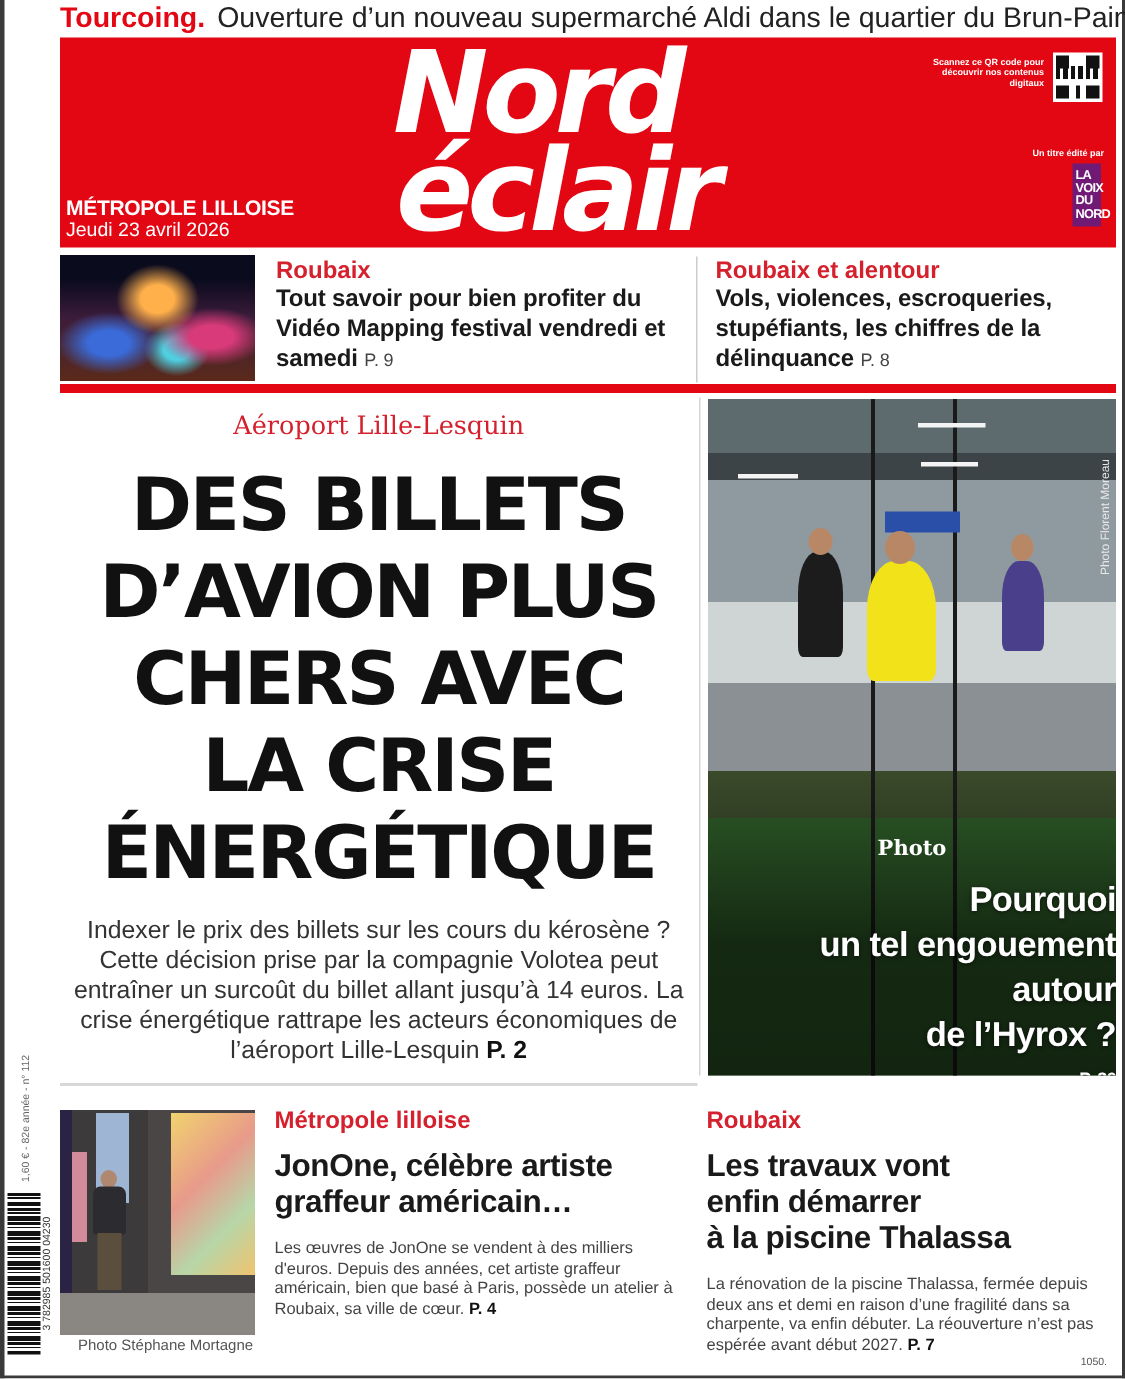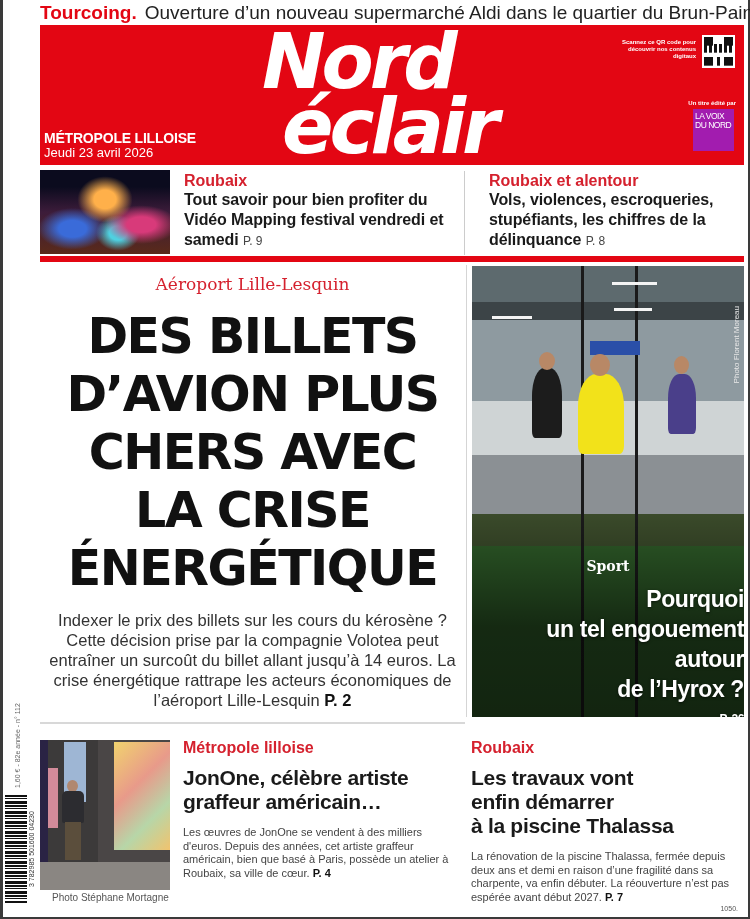--- a/index.html
+++ b/index.html
@@ -8,48 +8,48 @@
   .frame { position: absolute; left: 0; top: 0; width: 750px; height: 919px; border-left: 3px solid #3a3a3a; border-right: 2px solid #3a3a3a; border-bottom: 2px solid #3a3a3a; }
 
   
   .topline { position: absolute; left: 40px; top: 2px; width: 705px; height: 22px; white-space: nowrap; font-size: 19px; line-height: 22px; color: #222; }
   .topline .kicker { color: #e30613; font-weight: bold; margin-right: 8px; }
 
   
   .masthead { position: absolute; left: 40px; top: 25px; width: 704px; height: 140px; background: #e30613; }
   .logo { position: absolute; left: 222px; top: 4px; color: #fff; font-family: "DejaVu Sans", sans-serif; font-weight: bold; letter-spacing: -4px; line-height: 0.86; font-style: italic; }
   .logo .l1 { font-size: 76px; display: block; }
-  .logo .l2 { font-size: 76px; display: block; margin-left: 20px; }
+  .logo .l2 { font-size: 76px; display: block; margin-left: 2px; }
   .edition { position: absolute; left: 4px; top: 105px; color: #fff; }
   .edition .region { font-weight: bold; font-size: 14px; letter-spacing: -0.2px; display: block; }
   .edition .date { font-size: 13px; display: block; margin-top: -1px; }
   .qr-text { position: absolute; right: 48px; top: 14px; width: 90px; text-align: right; font-size: 6px; font-weight: bold; color: #fff; line-height: 7px; }
   .qr { position: absolute; right: 9px; top: 10px; width: 33px; height: 33px; background: #fff; padding: 2px; }
   .qr-inner { width: 100%; height: 100%;
     background:
       linear-gradient(90deg, #111 0 30%, transparent 30% 70%, #111 70% 100%) 0 0 / 100% 30% no-repeat,
       repeating-linear-gradient(90deg, #111 0 3px, #fff 3px 5px) 0 35% / 100% 30% no-repeat,
       linear-gradient(90deg, #111 0 30%, transparent 30% 45%, #111 45% 55%, transparent 55% 70%, #111 70% 100%) 0 100% / 100% 30% no-repeat;
   }
   .publisher-label { position: absolute; right: 8px; top: 75px; font-size: 6px; font-weight: bold; color: #fff; }
-  .lvdn { position: absolute; right: 10px; top: 84px; width: 41px; height: 42px; background: #a21caf; color: #fff; font-weight: normal; font-size: 8.5px; line-height: 8.5px; padding: 3px 2px; letter-spacing: -0.5px; }
+  .lvdn { position: absolute; right: 10px; top: 84px; width: 19px; height: 42px; background: #701a75; color: #fff; font-weight: bold; font-size: 8.5px; line-height: 8.5px; padding: 3px 2px; letter-spacing: -0.5px; }
 
   
   .teasers { position: absolute; left: 40px; top: 165px; width: 704px; height: 97px; border-bottom: 6px solid #e30613; }
   .teaser-img { position: absolute; left: 0; top: 5px; width: 130px; height: 84px;
     background:
       radial-gradient(ellipse at 50% 35%, #ffb04a 0 12%, transparent 30%),
       radial-gradient(ellipse at 25% 70%, #3a6bd9 0 10%, transparent 25%),
       radial-gradient(ellipse at 78% 65%, #d83a7a 0 10%, transparent 25%),
       radial-gradient(ellipse at 60% 75%, #4fd0e0 0 8%, transparent 20%),
       linear-gradient(180deg, #0b0b1e 0 20%, #3c1c3a 50%, #5a2a1a 100%);
   }
   .teaser { position: absolute; top: 6px; }
   .teaser.t1 { left: 144px; width: 280px; }
-  .teaser.t2 { left: 424px; width: 280px; border-left: 1px solid #ccc; padding-left: 24px; height: 84px; }
+  .teaser.t2 { left: 424px; width: 280px; border-left: 1px solid #ccc; padding-left: 12px; height: 84px; }
   .kicker-red { color: #d5212e; font-weight: bold; font-size: 16px; display: block; line-height: 19px; }
   .teaser .title { font-weight: bold; font-size: 16px; line-height: 20px; color: #1a1a1a; display: block; letter-spacing: -0.1px; }
   .pg { font-weight: normal; font-size: 12px; color: #444; }
 
   
   .main-kicker { position: absolute; left: 40px; top: 274px; width: 425px; text-align: center; color: #d5212e; font-family: "DejaVu Serif", serif; font-weight: normal; font-size: 17px; }
   .headline { position: absolute; left: 40px; top: 308px; width: 425px; text-align: center; font-family: "DejaVu Sans", sans-serif; font-weight: bold; font-size: 49px; line-height: 58px; letter-spacing: -1.5px; color: #111; }
   .headline span { display: block; }
   .chapo { position: absolute; left: 40px; top: 610px; width: 425px; text-align: center; font-size: 16.5px; line-height: 20px; color: #333; }
   .chapo b { color: #111; }
@@ -152,21 +152,21 @@
   <div class="light" style="left:142px;top:42px;width:38px;"></div>
   <div class="light" style="left:20px;top:50px;width:40px;"></div>
   <div class="banner"></div>
   <div class="person" style="left:60px;top:102px;width:30px;height:70px;background:#1c1c1c;"></div>
   <div class="head" style="left:67px;top:86px;width:16px;height:18px;"></div>
   <div class="person" style="left:106px;top:108px;width:46px;height:80px;background:#f2e21a;"></div>
   <div class="head" style="left:118px;top:88px;width:20px;height:22px;"></div>
   <div class="person" style="left:196px;top:108px;width:28px;height:60px;background:#4a3f8a;"></div>
   <div class="head" style="left:202px;top:90px;width:15px;height:18px;"></div>
   <div class="credit">Photo Florent Moreau</div>
-  <div class="kicker">Sport</div>
+  <div class="kicker">Photo</div>
   <div class="title">
     <span>Pourquoi</span>
     <span>un tel engouement</span>
     <span>autour</span>
     <span>
         <span>de l’Hyrox ?</span>
         <span class="pg">P. 26</span>
       </span>
   </div>
 </div>

